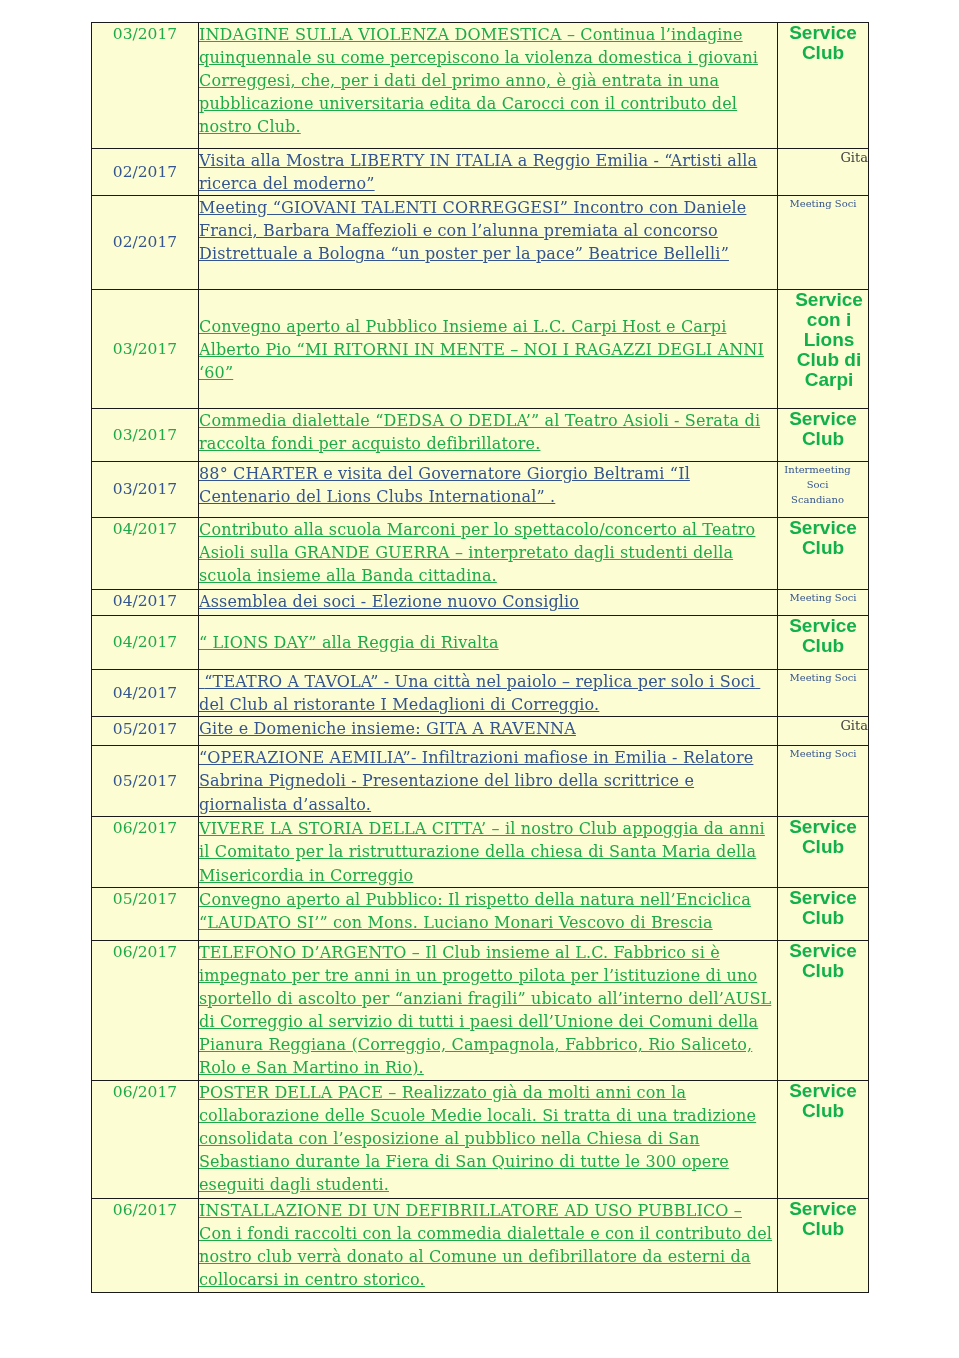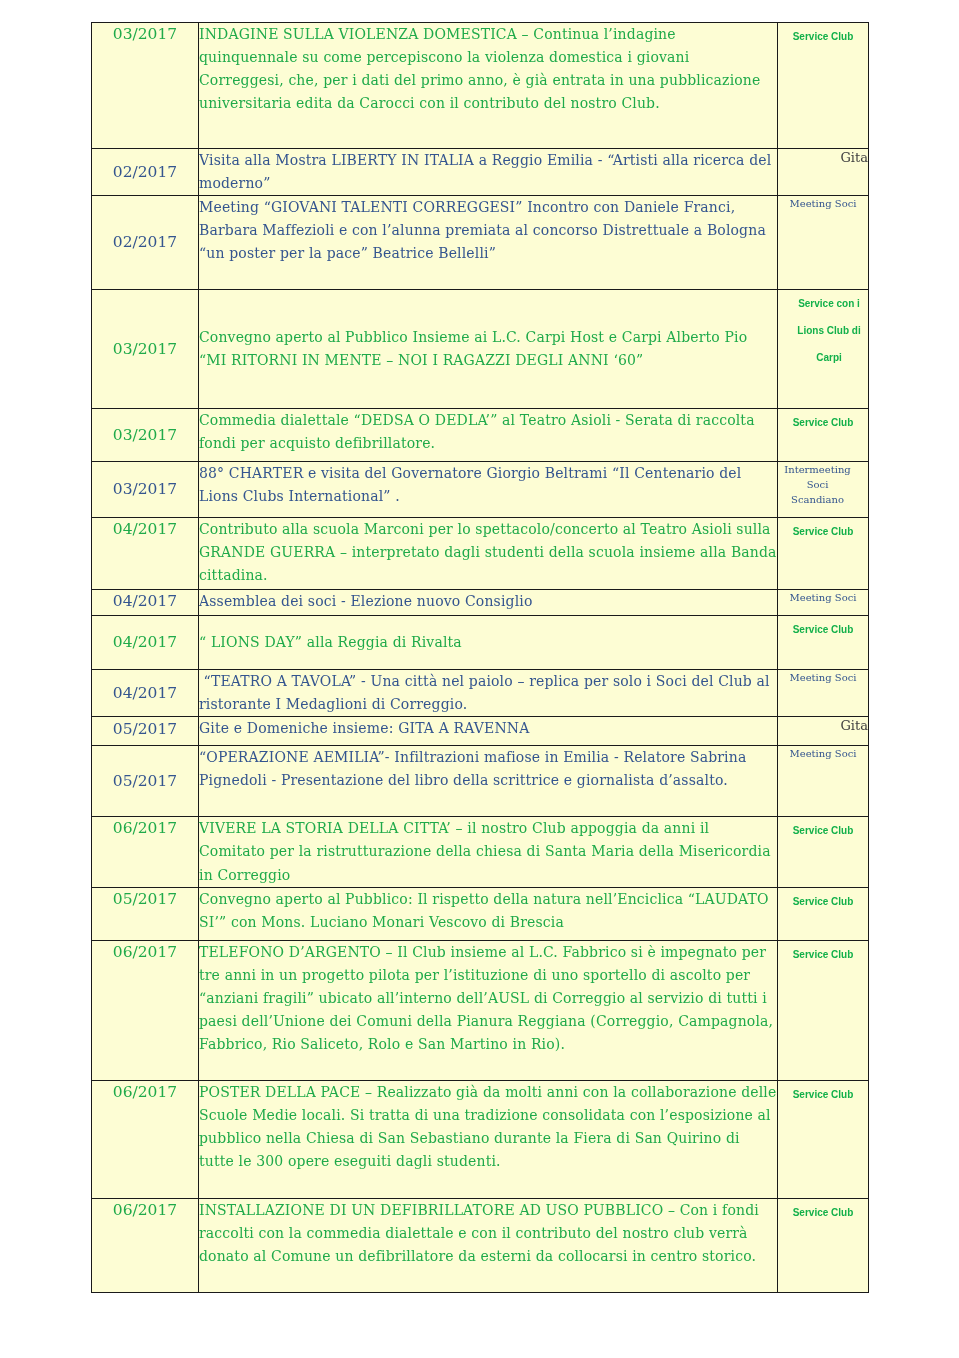--- a/index.html
+++ b/index.html
@@ -37,35 +37,36 @@
     .date {
       font-family: "DejaVu Serif", "Liberation Serif", serif;
       font-size: 15.5px;
       text-align: center;
       padding-top: 3px;
       line-height: 23px;
     }
     .date.mid { vertical-align: middle; padding-top: 0; }
     .desc {
       font-family: "DejaVu Serif", "Liberation Serif", serif;
-      font-size: 14px;
+      font-size: 16px;
       line-height: 23.1px;
       padding: 1px 6px 0 8px;
       letter-spacing: 0.15px;
+      text-decoration: underline;
     }
     td.mid { vertical-align: middle !important; }
     .type {
       text-align: center;
       padding-top: 2px;
     }
     .type-service {
       font-family: "Liberation Sans", "DejaVu Sans", sans-serif;
       font-weight: bold;
-      font-size: 10px;
-      line-height: 27px;
+      font-size: 19px;
+      line-height: 20px;
     }
     .type-gita {
       font-family: "DejaVu Serif", "Liberation Serif", serif;
       font-size: 13px;
       line-height: 18px;
     }
     .type-meeting {
       font-family: "DejaVu Serif", "Liberation Serif", serif;
       font-size: 10px;
       line-height: 15px;

